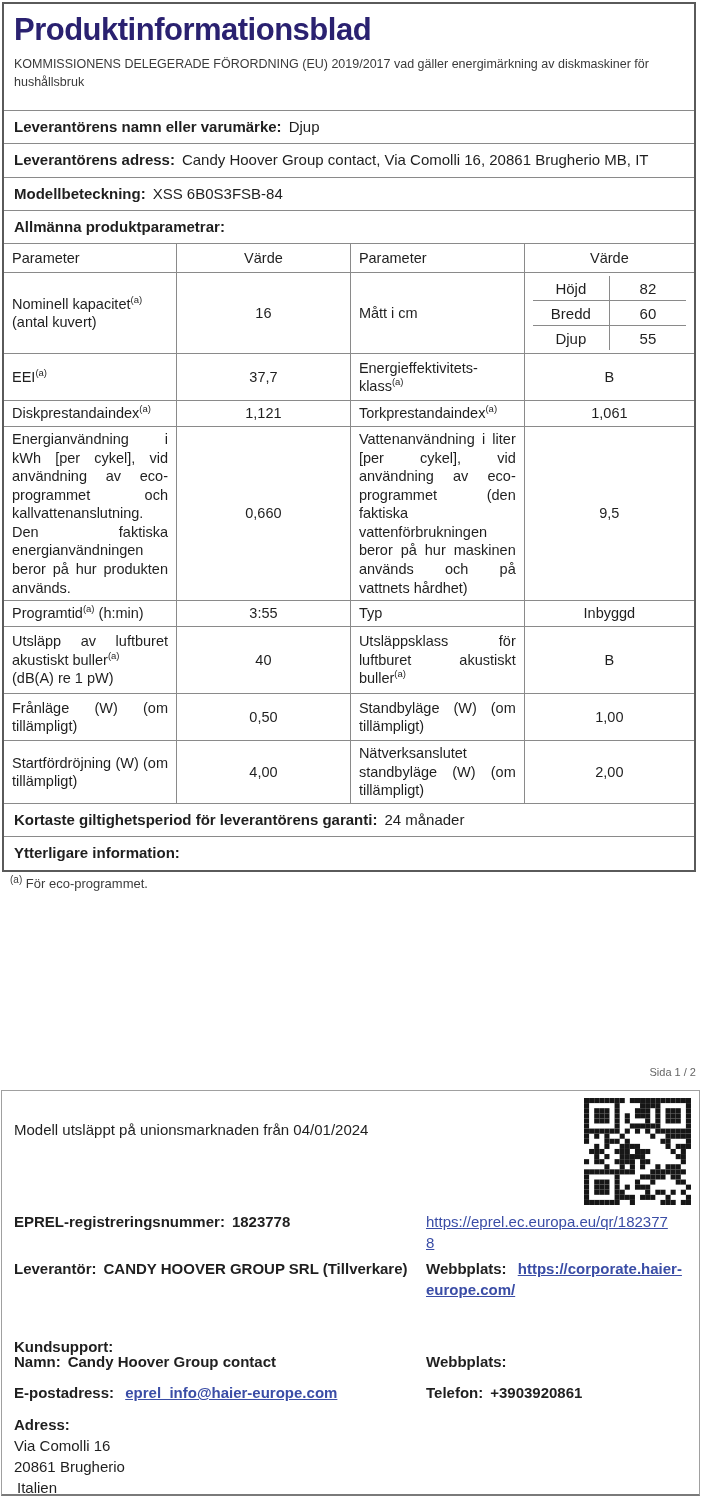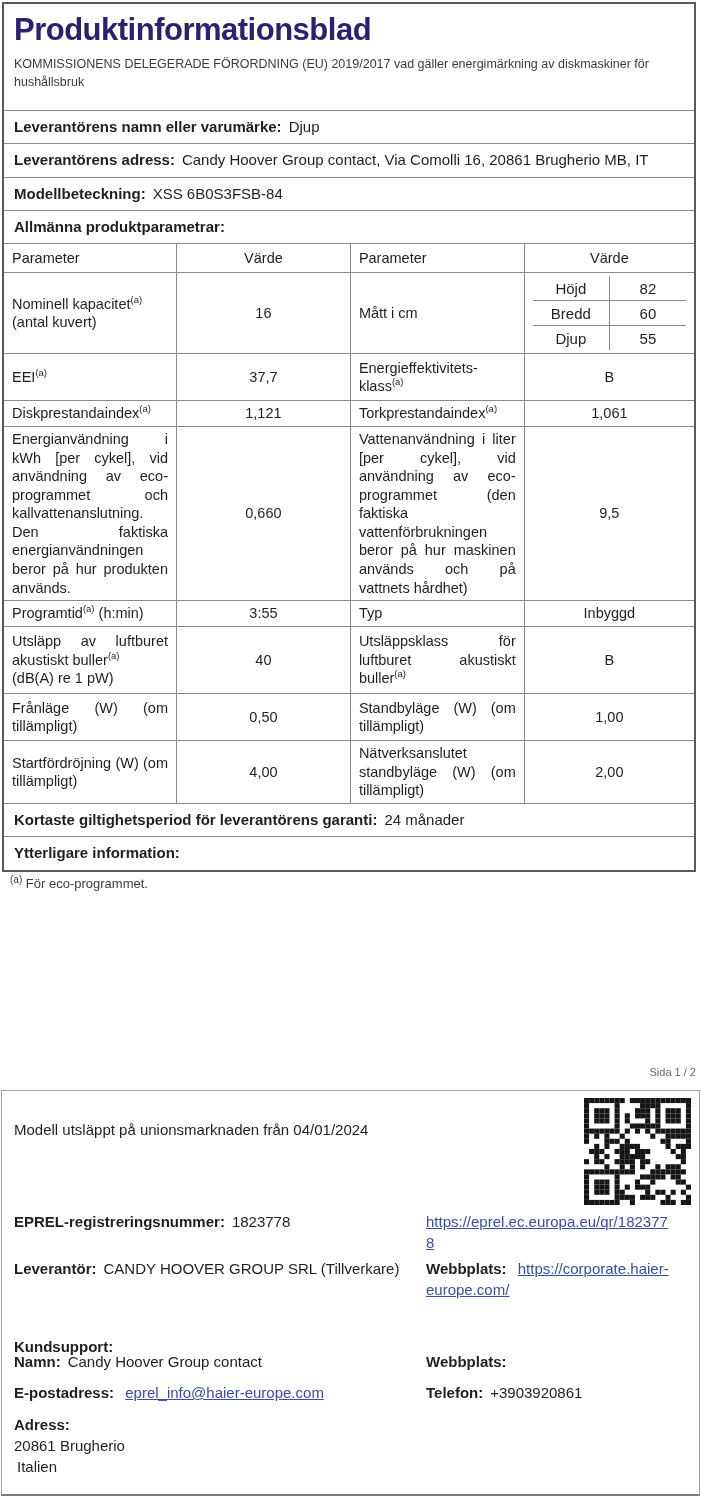--- a/index.html
+++ b/index.html
@@ -53,21 +53,21 @@
   .page-indicator{
     position:absolute;top:1066px;right:6px;font-size:11px;color:#666;
   }
   .box2{
     position:absolute;left:1px;top:1090px;width:699px;height:406px;
     border:1px solid #a0a0a0;border-bottom:2px solid #7a7a7a;
     box-sizing:border-box;background:#fff;font-size:15px;
   }
   .b2{position:absolute;line-height:1.4;}
   .b2 b{font-weight:bold;}
-  .b2 .val{margin-left:7px;font-weight:normal;}
+  .b2 .val{margin-left:7px;font-weight:bold;}
   a.blue-link{
     color:#3a4da6;text-decoration:underline;cursor:pointer;word-break:break-word;
   }
   .breakall{word-break:break-all;}
   .qr{
     position:absolute;top:7px;right:5px;width:114px;height:107px;
     display:flex;align-items:center;justify-content:center;background:#fff;
   }
   .qr svg{width:107px;height:107px;}
   .adr-line{display:block;line-height:21px;}
@@ -477,16 +477,17 @@
   <div class="b2" style="top:291px;left:12px;width:400px;">
     <b>E-postadress:</b>
     <a class="blue-link val">eprel_info@haier-europe.com</a>
   </div>
   <div class="b2" style="top:291px;left:424px;">
     <b>Telefon:</b><span class="val">+3903920861</span>
   </div>
 
   <div class="b2" style="top:323px;left:12px;width:400px;">
     <b class="adr-line">Adress:</b>
+    <span class="adr-line">Via Comolli 16</span>
     <span class="adr-line">20861 Brugherio</span>
     <span class="adr-line" style="padding-left:3px;">Italien</span>
   </div>
 </div>
 
 </body></html>

